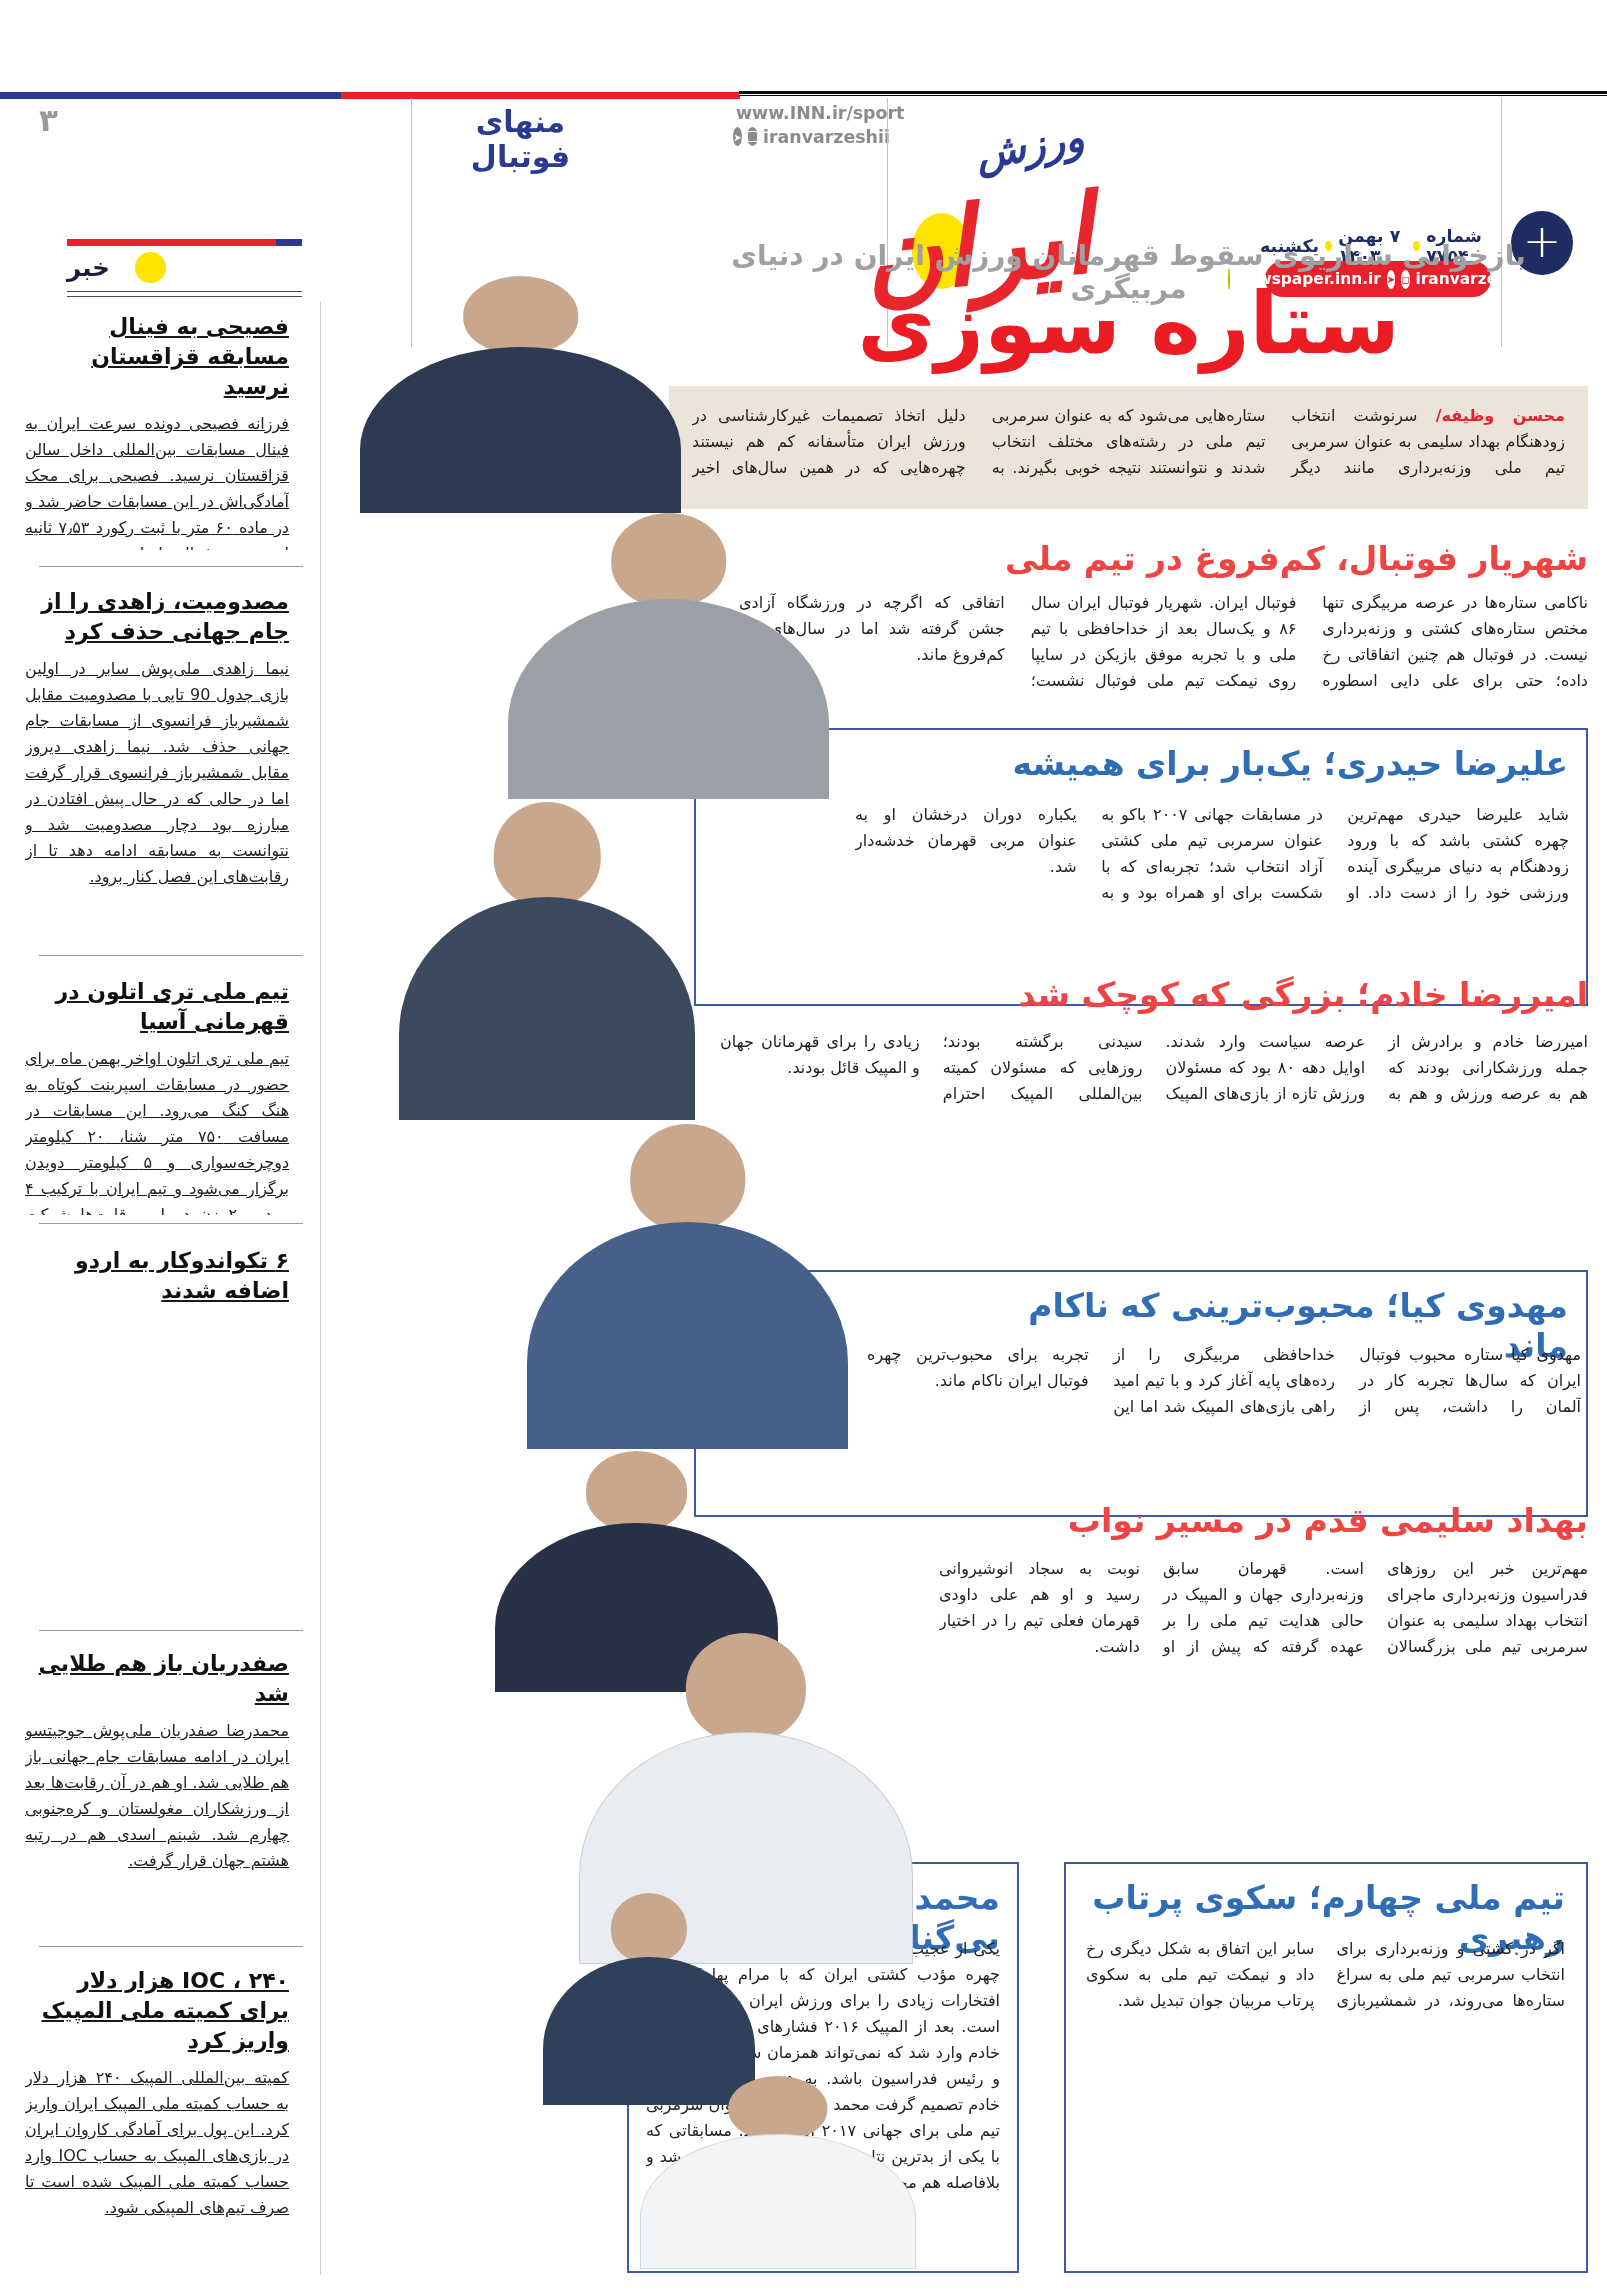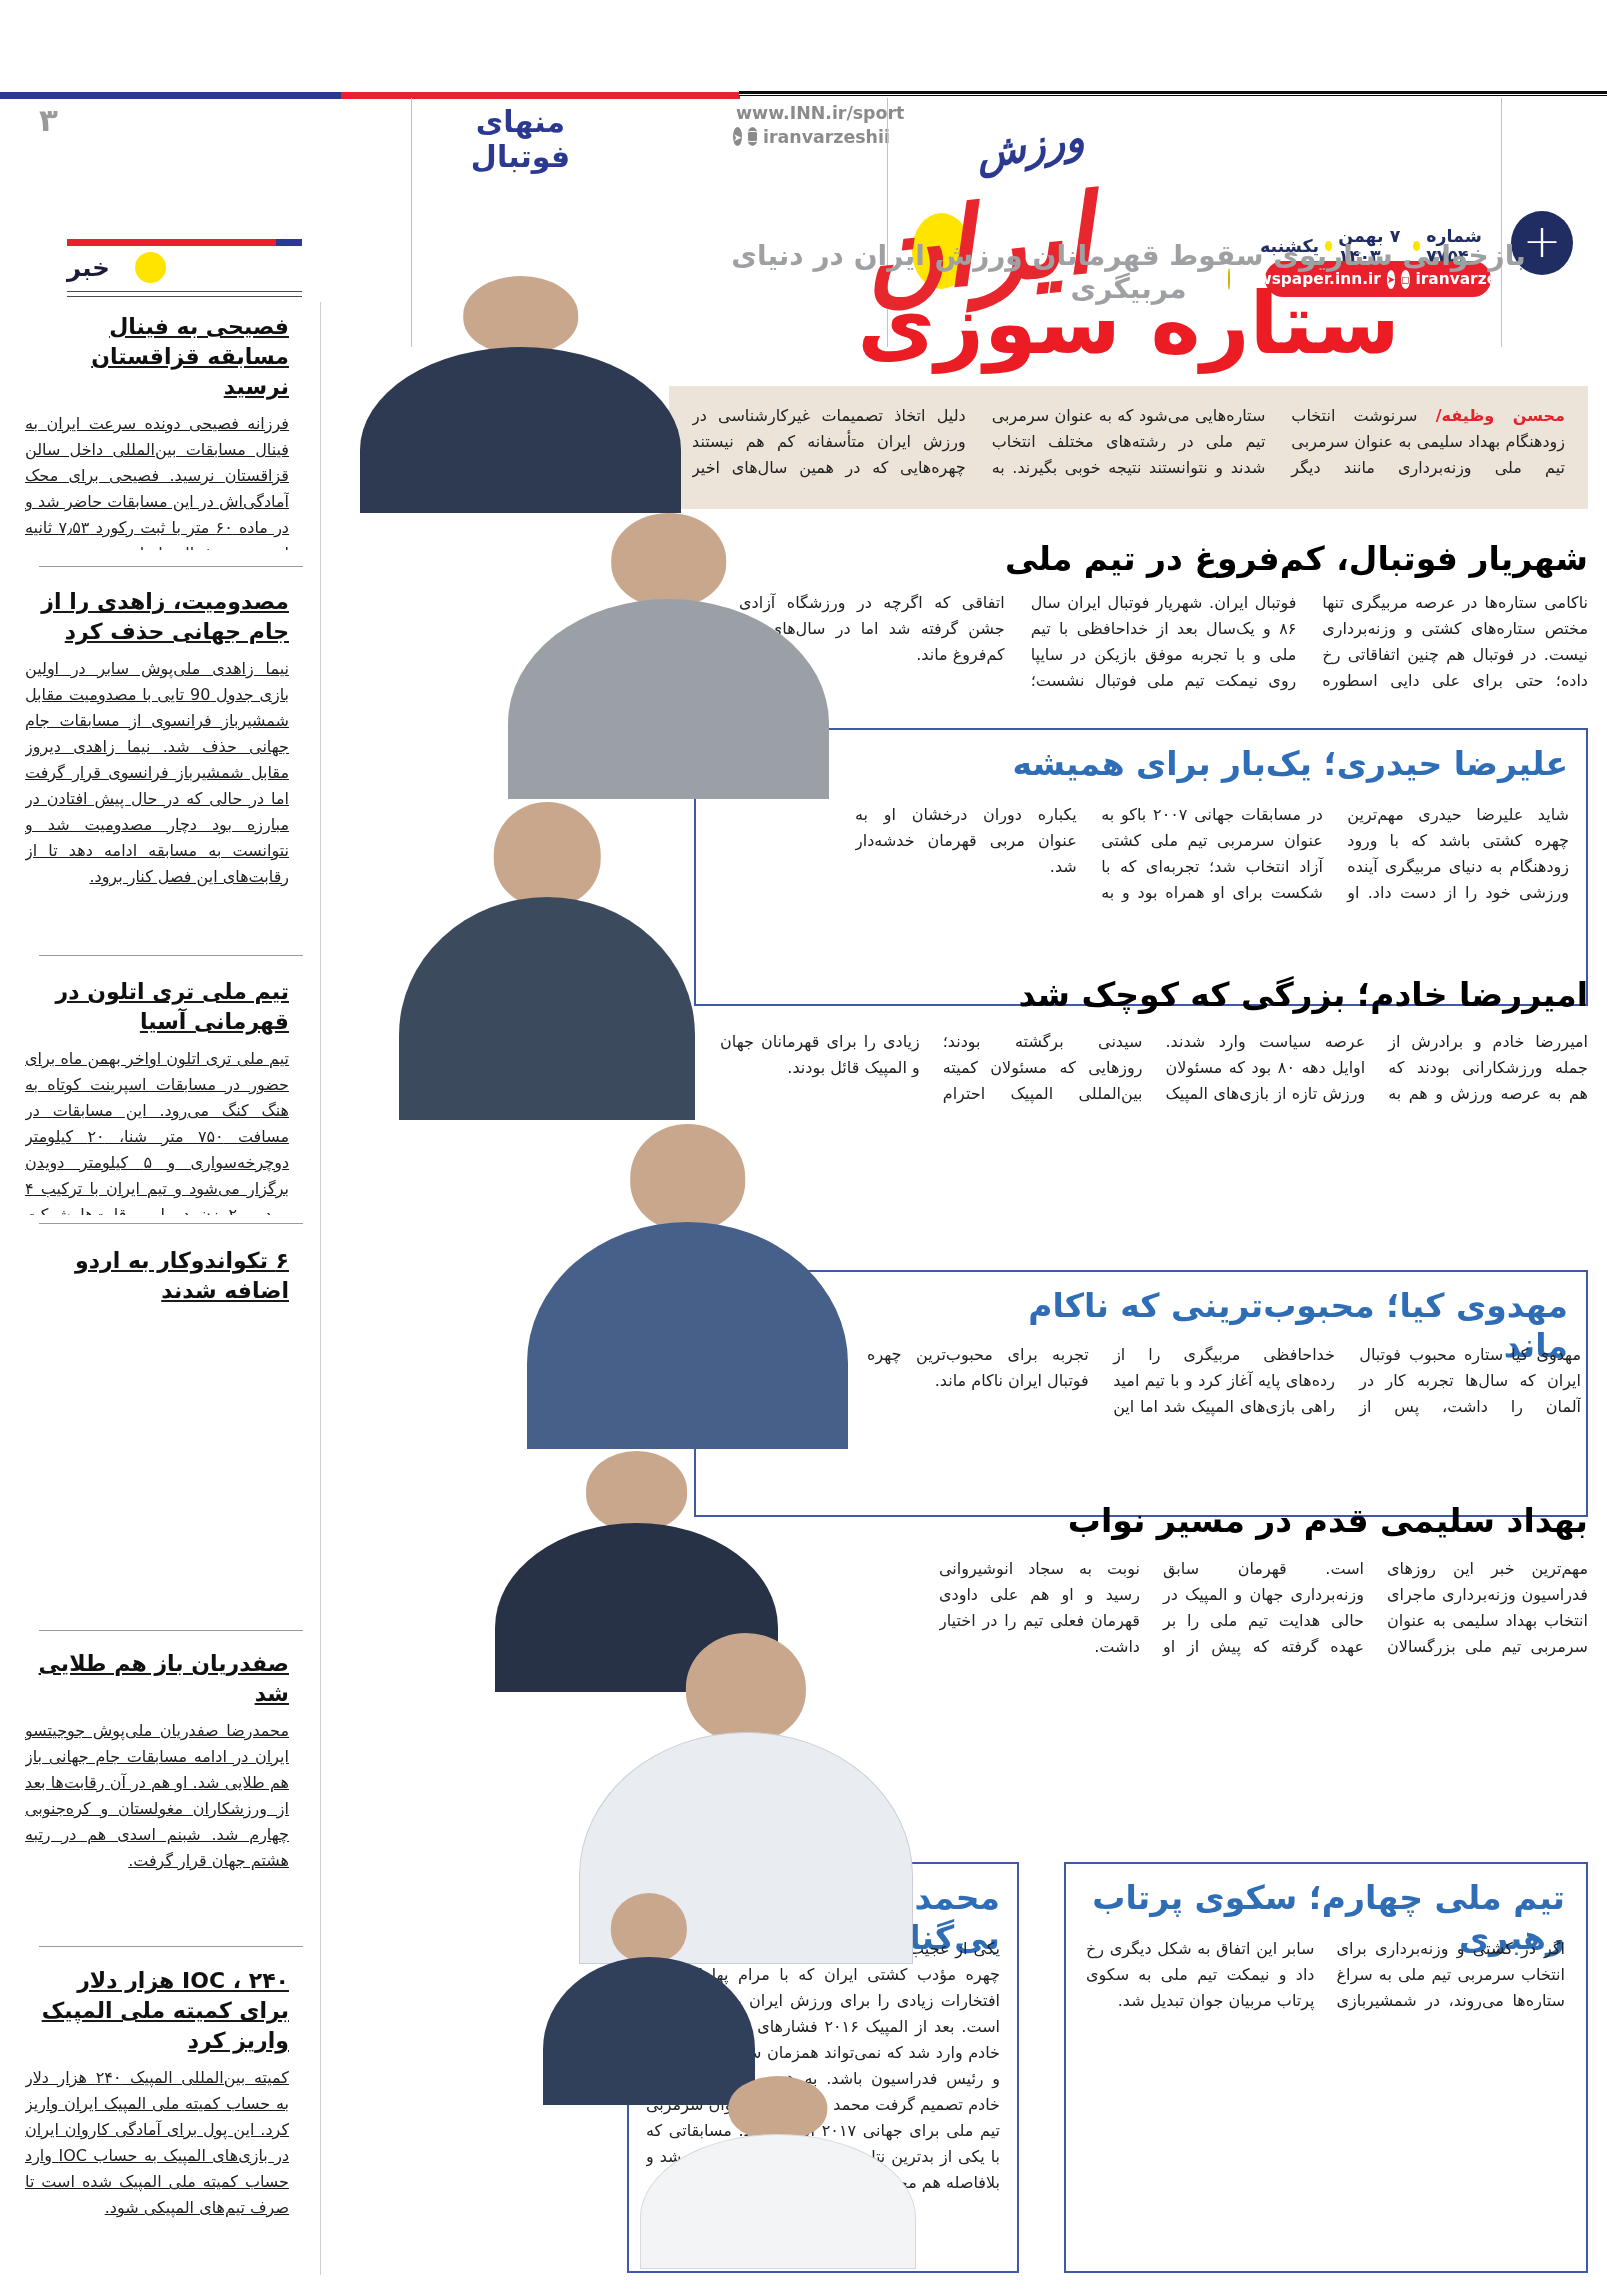--- a/index.html
+++ b/index.html
@@ -46,21 +46,21 @@
   .sb-item h3{margin:0 0 9px 0;font-size:22px;line-height:30px;font-weight:bold;color:#111;text-align:right;}
   .sb-item p{margin:0;font-size:16px;line-height:26px;text-align:justify;color:#222;}
   .sb-sep{left:39px;width:264px;height:0.6px;background:#9a9a9a;}
   
   .kicker{left:669px;top:239px;width:919px;text-align:center;font-size:28px;font-weight:bold;color:#9ea0a3;}
   .headline-main{left:669px;top:275px;width:919px;text-align:center;font-size:85px;font-weight:bold;color:#ec1c24;line-height:1.15;}
   .lead-box{left:669px;top:386px;width:919px;height:123px;background:#ece4d8;box-sizing:border-box;padding:16.7px 23px;}
   .lead-text{font-size:16px;line-height:26px;text-align:justify;columns:3;column-gap:26px;height:90px;overflow:hidden;color:#222;}
   .byline{color:#e8212d;font-weight:bold;}
   
-  .art-title{font-weight:bold;font-size:33px;color:#000000;text-align:right;line-height:1.2;}
+  .art-title{font-weight:bold;font-size:33px;color:#ef4444;text-align:right;line-height:1.2;}
   .art-title.blue{color:#2f6db6;}
   .art-body{font-size:16px;line-height:26px;text-align:justify;color:#222;overflow:hidden;}
   .blue-box{border:2.6px solid #3d59a8;box-sizing:border-box;background:#fff;}
   
   .photo{position:absolute;}
   .photo .head{position:absolute;left:50%;transform:translateX(-50%);top:0;width:36%;height:33%;background:#c9a78d;border-radius:50% 50% 46% 46%;}
   .photo .torso{position:absolute;left:0;right:0;bottom:0;height:70%;border-radius:50% 50% 4% 4% / 62% 62% 0 0;}
 </style>
 </head>
 <body>

